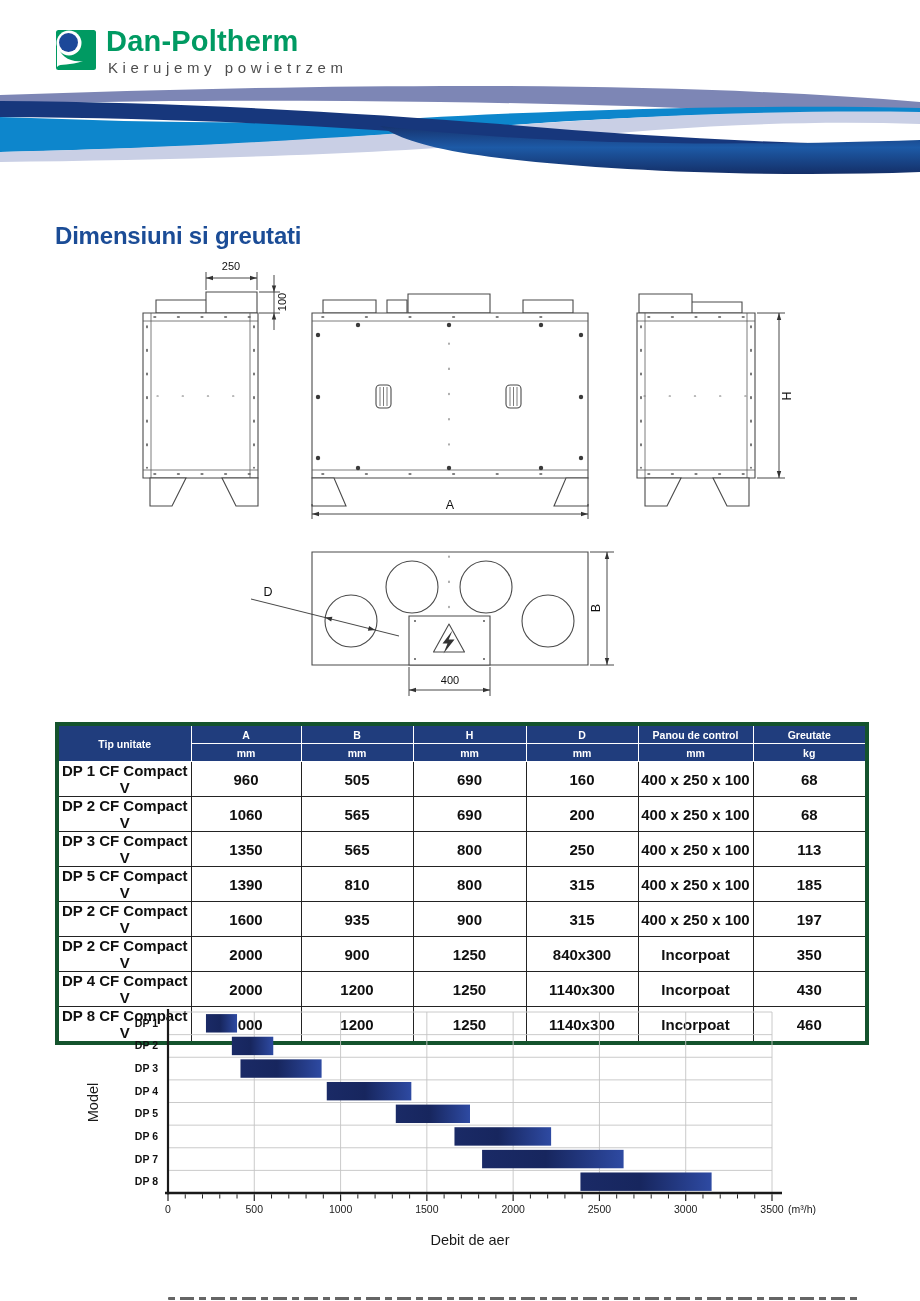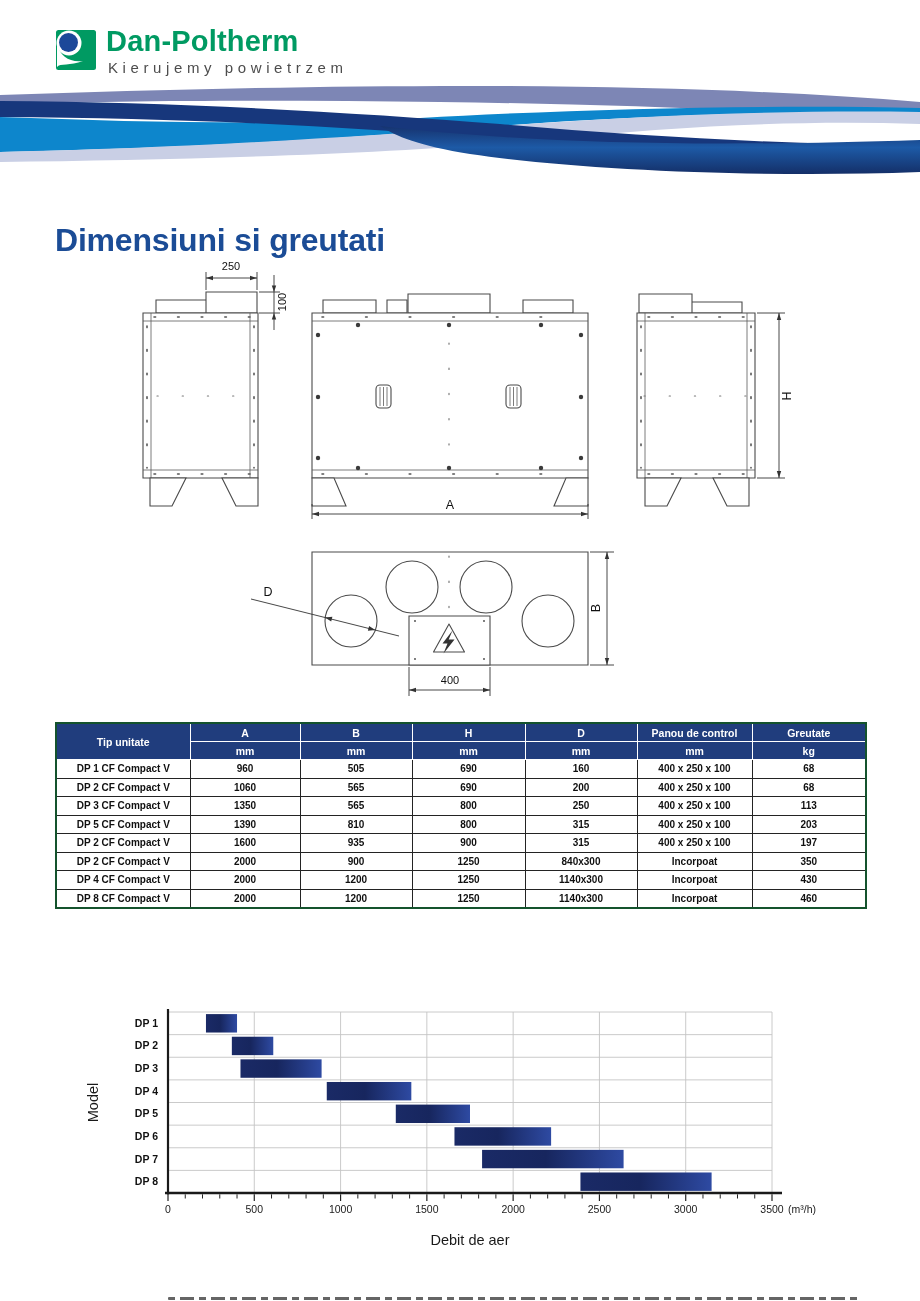--- a/index.html
+++ b/index.html
@@ -6,41 +6,41 @@
   .page{position:relative;width:920px;height:1301px;margin:0 auto;background:#fff;overflow:hidden;
         font-family:"Liberation Sans","DejaVu Sans",sans-serif;}
   
   .logo{position:absolute;left:55px;top:26px;display:flex;align-items:flex-start;gap:7px;}
   .logo-text{display:flex;flex-direction:column;}
   .brand{font-size:29px;font-weight:bold;color:#009a62;line-height:1.05;letter-spacing:.2px;}
   .tagline{font-size:15px;color:#4d4d4d;letter-spacing:4.6px;margin-top:3px;margin-left:2px;}
   
   .waves{position:absolute;left:0;top:86px;width:920px;height:110px;}
   
-  .sec-title{position:absolute;left:55px;font-size:32px;font-weight:bold;color:#1b4c96;letter-spacing:-.2px;}
+  .sec-title{position:absolute;left:55px;font-size:24px;font-weight:bold;color:#1b4c96;letter-spacing:-.2px;}
   .t1{top:222px;} .t2{top:946px;}
   
   .drawings{position:absolute;left:0;top:255px;}
   .drawings path,.drawings rect,.drawings line,.drawings circle{vector-effect:non-scaling-stroke;}
   .ln{stroke:#4a4a4a;stroke-width:1.1;fill:#fff;}
   .lnn{stroke:#4a4a4a;stroke-width:1.1;fill:none;}
   .thin{stroke:#5a5a5a;stroke-width:.8;fill:none;}
   .dim{stroke:#333;stroke-width:.9;fill:none;}
   .dots{stroke:#555;stroke-width:1.6;stroke-dasharray:1.6 22;stroke-linecap:round;fill:none;}
   .dots2{stroke:#555;stroke-width:1.6;stroke-dasharray:1.6 42;stroke-linecap:round;fill:none;}
   .fdots{stroke:#777;stroke-width:1.2;stroke-dasharray:1.2 24;stroke-linecap:round;fill:none;}
   .dtxt{font-family:"Liberation Sans",sans-serif;font-size:11px;fill:#111;}
   .dtxt2{font-family:"Liberation Sans",sans-serif;font-size:12.5px;fill:#111;}
   .arr{fill:#333;stroke:none;}
   
   .dim-table{position:absolute;left:55px;top:722px;width:810px;border-collapse:collapse;table-layout:fixed;
-             text-align:center;border:2px solid #14532d;}
+             text-align:center;border:4px solid #14532d;}
   .dim-table thead th{background:#203d7d;color:#fff;border:1px solid #fff;font-size:10.5px;font-weight:bold;
              height:17px;padding:0;}
-  .dim-table tbody td{border:1px solid #232323;font-size:10px;font-weight:bold;color:#101010;height:17.5px;
+  .dim-table tbody td{border:1px solid #232323;font-size:15px;font-weight:bold;color:#101010;height:17.5px;
              padding:0 2px;background:#fff;}
   
   .chart{position:absolute;left:0;top:985px;}
   .ctick{font-family:"Liberation Sans",sans-serif;font-size:10.5px;fill:#1a1a1a;}
   .clab{font-family:"Liberation Sans",sans-serif;font-size:10.5px;font-weight:bold;fill:#111;}
   .caxis{font-family:"Liberation Sans",sans-serif;font-size:14.5px;fill:#1a1a1a;}
   
   .footer-cut{position:absolute;left:168px;top:1297px;width:692px;height:2.5px;opacity:.85;border-radius:1px;
       background:repeating-linear-gradient(90deg,#4a4a4a 0 7px,rgba(0,0,0,0) 7px 12px,#4a4a4a 12px 26px,rgba(0,0,0,0) 26px 31px);}
 </style>
@@ -281,21 +281,21 @@
           <td>400 x 250 x 100</td>
           <td>113</td>
         </tr>
         <tr>
           <td>DP 5 CF Compact V</td>
           <td>1390</td>
           <td>810</td>
           <td>800</td>
           <td>315</td>
           <td>400 x 250 x 100</td>
-          <td>203</td>
+          <td>185</td>
         </tr>
         <tr>
           <td>DP 2 CF Compact V</td>
           <td>1600</td>
           <td>935</td>
           <td>900</td>
           <td>315</td>
           <td>400 x 250 x 100</td>
           <td>197</td>
         </tr>

